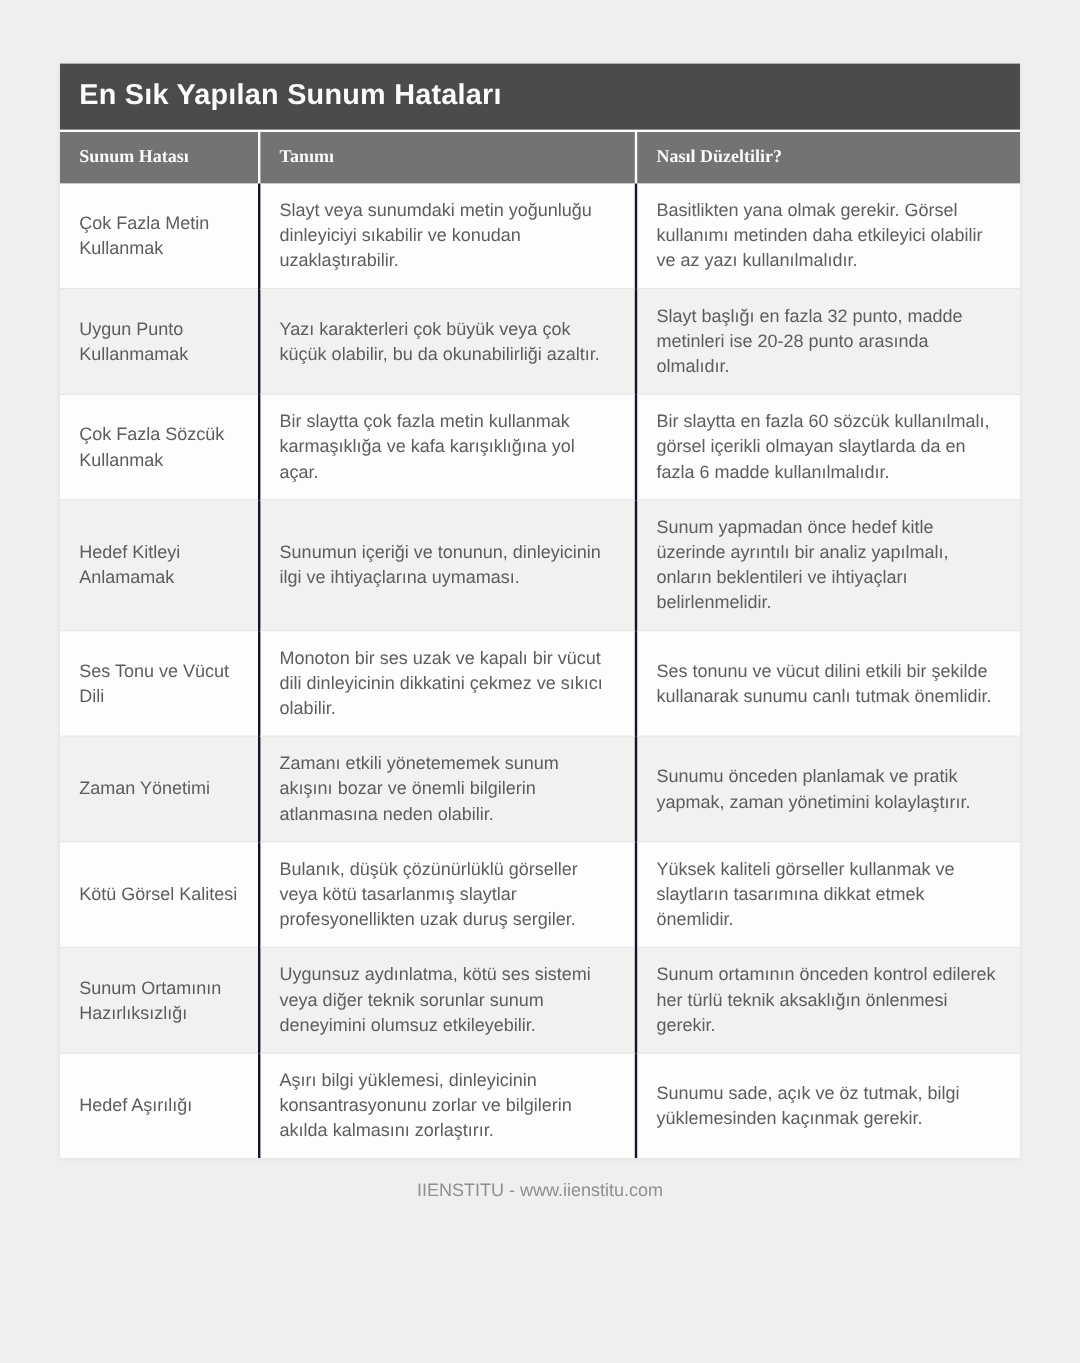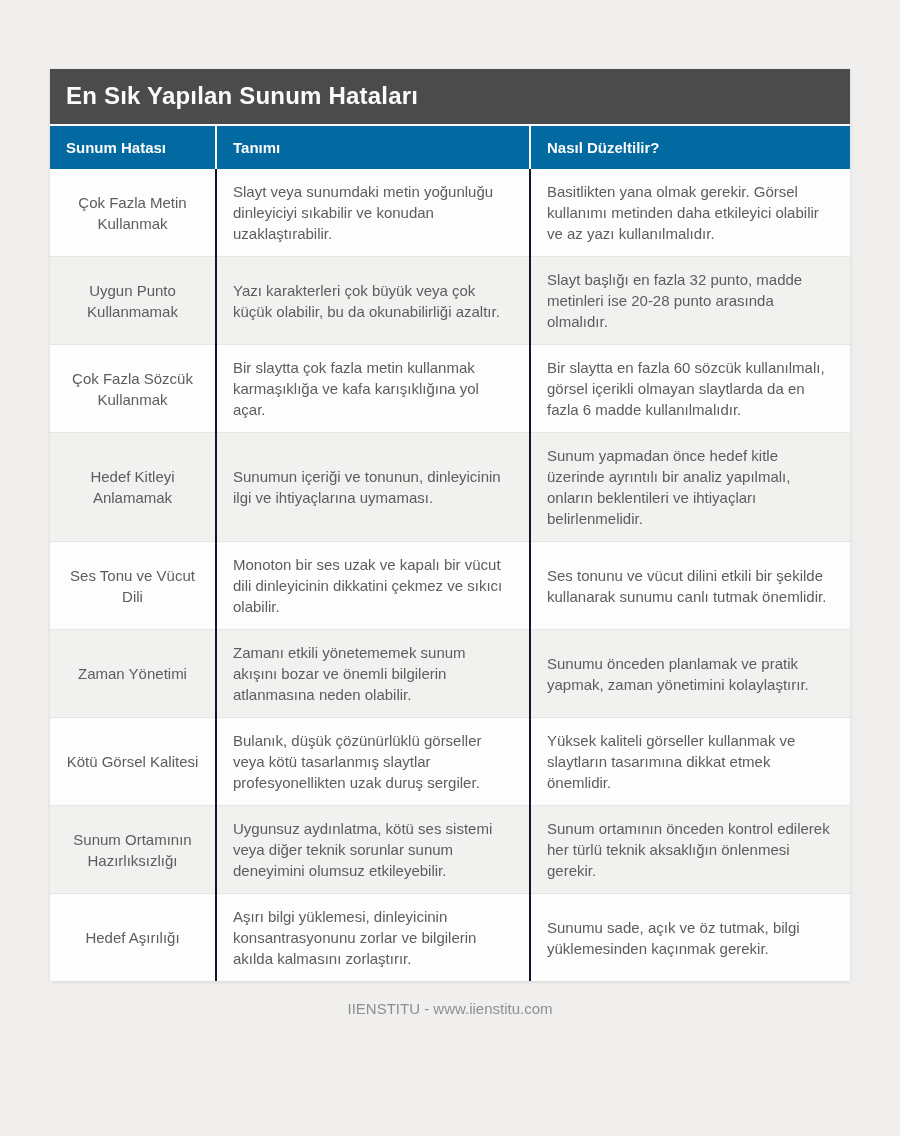--- a/index.html
+++ b/index.html
@@ -7,21 +7,21 @@
     width: 900px;
     font-family: "Liberation Sans", "DejaVu Sans", sans-serif;
   }
   body {
     min-height: 1136px;
     background: #f0efed;
     padding-top: 53px;
   }
   .card {
     width: 800px;
-    margin: 16px auto;
+    margin: 0 auto;
     background: #fdfdfd;
     box-shadow: 0 1px 4px rgba(0,0,0,0.10);
   }
   .card-title {
     background: #4b4b4b;
     color: #fbfbfb;
     font-size: 24px;
     font-weight: bold;
     padding: 13px 16px 14px 16px;
     letter-spacing: 0.2px;
@@ -29,39 +29,40 @@
   }
   table.mistakes {
     width: 100%;
     border-collapse: collapse;
     table-layout: fixed;
   }
   table.mistakes col.c1 { width: 20.75%; }
   table.mistakes col.c2 { width: 39.25%; }
   table.mistakes col.c3 { width: 40%; }
   thead th {
-    background: #0369a1;
+    background: #737373;
     color: #fbfbfb;
     text-align: left;
     font-size: 15px;
     font-weight: bold;
     padding: 13px 16px;
     border-left: 2px solid #fbfbfb;
+    font-family: Liberation Serif, serif;
   }
   thead th:first-child { border-left: none; }
   tbody td {
     font-size: 15px;
     line-height: 1.4;
     color: #5d5d5d;
     vertical-align: middle;
     padding: 12px 16px;
     border-top: 1px solid #e5e5e3;
     border-left: 2px solid #0f172a;
   }
-  tbody td:first-child { border-left: none; text-align: center; }
+  tbody td:first-child { border-left: none; }
   tbody tr:first-child td { border-top: none; }
   tbody tr:nth-child(even) td { background: #f1f1ef; }
   tbody tr:nth-child(odd) td { background: #fdfdfd; }
   .footer {
     text-align: center;
     color: #8f8f8f;
     font-size: 15px;
     margin-top: 19px;
     padding-bottom: 40px;
   }

